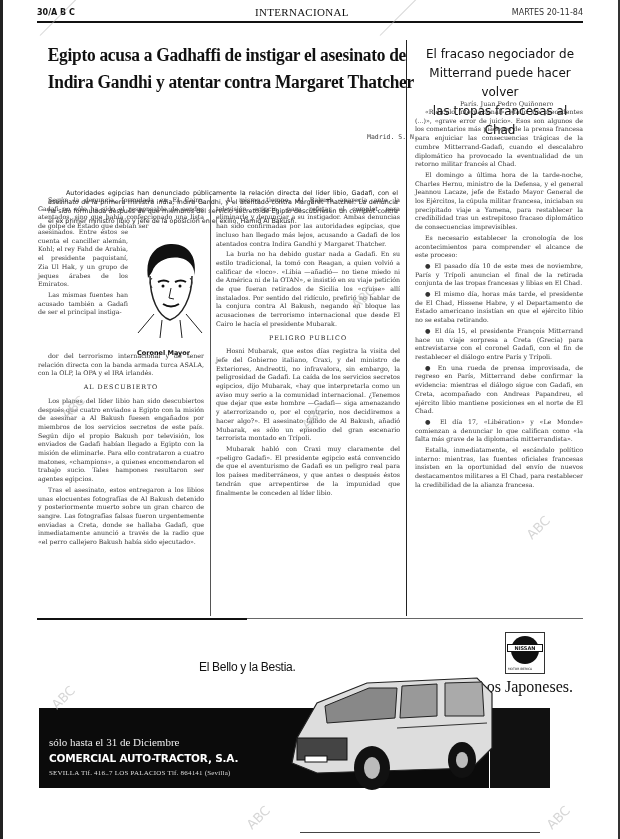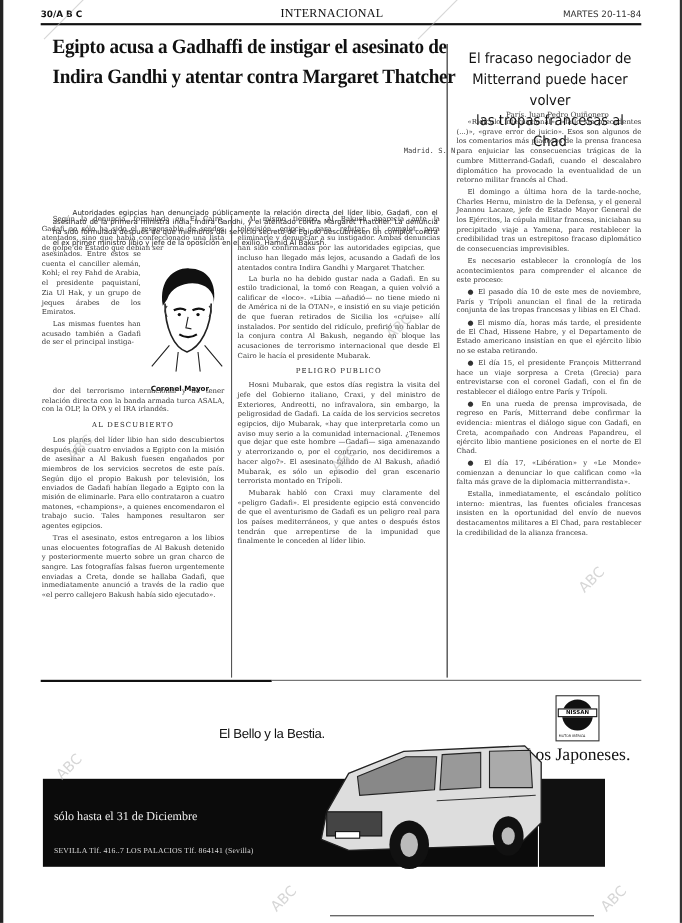--- a/index.html
+++ b/index.html
@@ -7,21 +7,21 @@
   body { position: relative; font-family: "DejaVu Serif", serif; color: #111; }
   .edge-left { position: absolute; left: 0; top: 0; width: 3px; height: 839px; background: #222; }
   .edge-right { position: absolute; right: 0; top: 0; width: 2px; height: 839px; background: #333; }
 
   .header { position: absolute; left: 37px; top: 6px; width: 546px; height: 14px; font-size: 9px; }
   .header .page { position: absolute; left: 0; top: 2px; font-family: "DejaVu Sans", sans-serif; font-weight: bold; font-size: 8px; }
   .header .section { position: absolute; left: 218px; top: 0; font-family: "Liberation Serif", serif; font-size: 11px; letter-spacing: 0.3px; }
   .header .date { position: absolute; right: 0; top: 2px; font-family: "DejaVu Sans", sans-serif; font-size: 8px; color: #333; }
   .header-rule { position: absolute; left: 37px; top: 21px; width: 546px; height: 2px; background: #111; }
 
-  .main-head { position: absolute; left: 37px; top: 30px; width: 360px; text-align: right; }
+  .main-head { position: absolute; left: 37px; top: 42px; width: 360px; text-align: right; }
   .main-head h1 { font-family: "Liberation Serif", serif; font-weight: bold; font-size: 18.5px; line-height: 27px; letter-spacing: -0.3px; transform: scaleX(0.94); transform-origin: center; white-space: nowrap; }
   .main-head h2 { font-family: "DejaVu Serif", serif; font-weight: normal; font-size: 11.5px; margin-top: 4px; letter-spacing: 0.2px; }
 
   .byline { position: absolute; font-family: "DejaVu Sans Mono", monospace; font-size: 6.5px; color: #444; padding-left: 32px; }
   .lead { position: absolute; left: 48px; top: 153px; width: 350px; font-family: "DejaVu Sans", sans-serif; font-size: 6.4px; line-height: 9.2px; text-align: justify; text-indent: 18px; color: #222; margin-top: 36px; }
 
   .col { position: absolute; font-family: "DejaVu Serif", serif; font-size: 6.3px; line-height: 8.7px; color: #333; text-align: justify; }
   .col p { text-indent: 10px; }
   .col p + p { margin-top: 2px; }
   .col .sub { text-align: center; text-indent: 0; letter-spacing: 1px; margin: 5px 0 5px; color: #222; }
@@ -163,20 +163,21 @@
     <path d="M168 15 L205 14 L207 48 L168 48 Z" fill="#aaa" stroke="#222"></path>
     <rect x="20" y="70" width="50" height="22" fill="#444" stroke="#111"></rect>
     <rect x="28" y="88" width="22" height="6" fill="#fff" stroke="#111"></rect>
     <ellipse cx="95" cy="100" rx="18" ry="22" fill="#111"></ellipse>
     <ellipse cx="95" cy="100" rx="8" ry="11" fill="#bbb"></ellipse>
     <ellipse cx="185" cy="92" rx="14" ry="18" fill="#111"></ellipse>
     <ellipse cx="185" cy="92" rx="6" ry="8" fill="#bbb"></ellipse>
     <path d="M120 60 L210 55" stroke="#333"></path>
   </svg>
   <div class="hasta">sólo hasta el 31 de Diciembre</div>
+  <div class="dealer">COMERCIAL AUTO-TRACTOR, S.A.</div>
   <div class="address">SEVILLA Tlf. 416..7     LOS PALACIOS Tlf. 864141 (Sevilla)</div>
 </div>
 
 <div class="wm-line" style="left:40px; top:35px; width:60px;"></div>
 <div class="wm-line" style="left:380px; top:35px; width:60px;"></div>
 <div class="watermark" style="left:60px; top:400px;">ABC</div>
 <div class="watermark" style="left:350px; top:290px;">ABC</div>
 <div class="watermark" style="left:300px; top:410px;">ABC</div>
 <div class="watermark" style="left:525px; top:520px;">ABC</div>
 <div class="watermark" style="left:50px; top:690px;">ABC</div>

